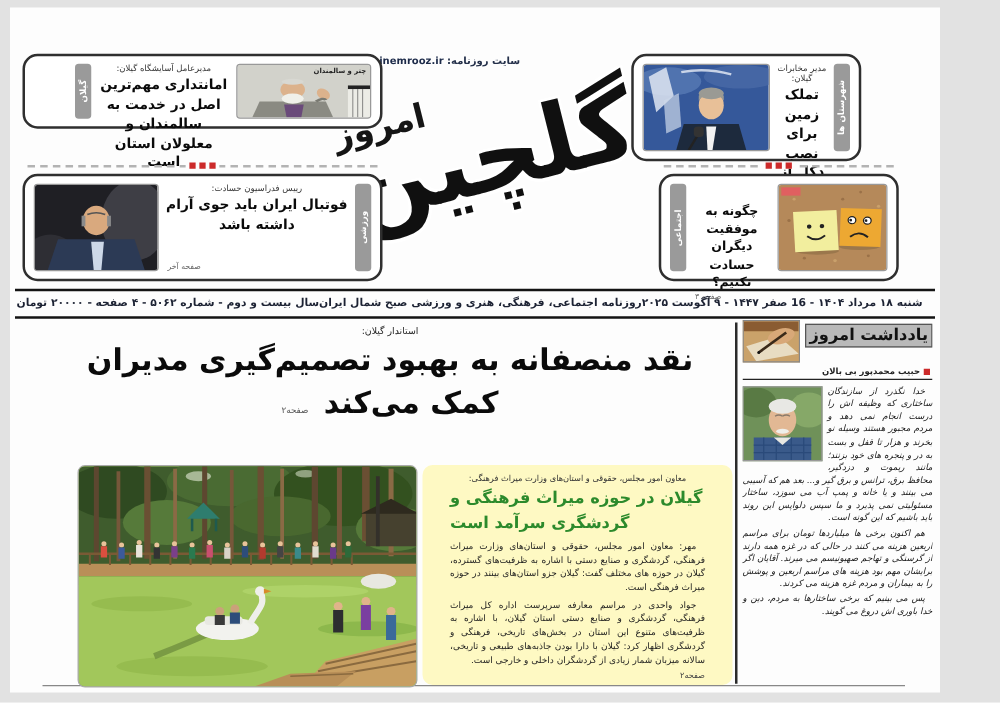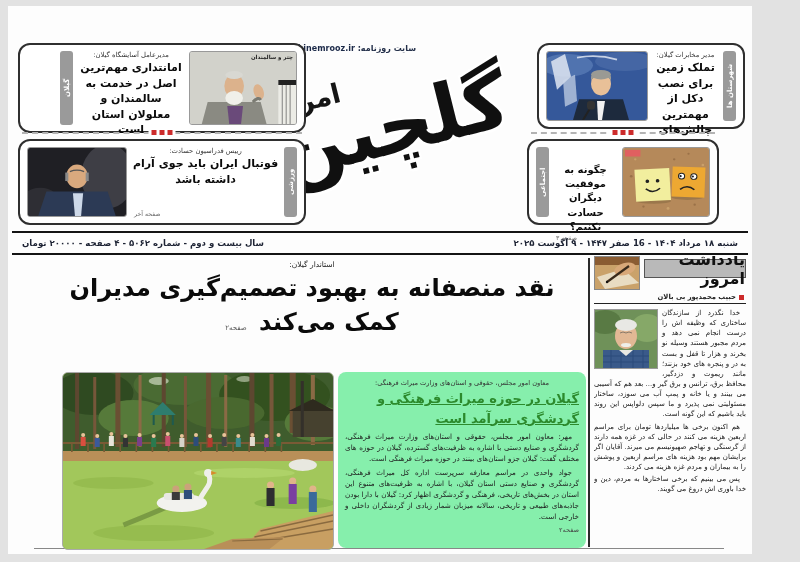--- a/index.html
+++ b/index.html
@@ -16,23 +16,23 @@
   .site-line .url{direction:ltr;unicode-bidi:embed;color:#1c2a49;}
   .logo-main{position:absolute;left:292px;top:78px;width:210px;text-align:center;
     font-size:78px;font-weight:bold;color:#101010;transform:rotate(-14deg);line-height:1;
     text-shadow:2px 2px 0 #fff,-2px -2px 0 #fff,2px -2px 0 #fff,-2px 2px 0 #fff,0 3px 0 #fff;}
   .logo-sub{position:absolute;left:258px;top:80px;font-size:27px;font-weight:bold;color:#151515;
     transform:rotate(-14deg);text-shadow:1px 1px 0 #fff,-1px -1px 0 #fff;}
 
   
   .nbox{position:absolute;border:2px solid #2f2f2f;border-radius:12px;background:#fff;
     display:flex;align-items:stretch;gap:5px;padding:6px 7px;box-sizing:border-box;}
-  .box-tr{left:529px;top:37px;width:208px;height:86px;}
+  .box-tr{left:497px;top:37px;width:184px;height:86px;}
   .box-r2{left:519px;top:133px;width:192px;height:86px;}
-  .box-tl{left:10px;top:37px;width:288px;height:90px;padding-left:40px;}
+  .box-tl{left:10px;top:37px;width:288px;height:60px;padding-left:40px;}
   .box-l2{left:10px;top:133px;width:288px;height:86px;}
   .tab{flex:0 0 13px;writing-mode:vertical-rl;transform:rotate(180deg);
     background:#9a9a9a;color:#fff;font-size:7px;font-weight:bold;border-radius:3px;
     display:flex;align-items:center;justify-content:center;letter-spacing:1px;}
   .btxt{flex:1;display:flex;flex-direction:column;text-align:center;min-width:0;}
   .kick{font-size:6.8px;color:#333;margin-bottom:1px;}
   .bhead{font-weight:bold;font-size:11px;line-height:1.42;color:#0a0a0a;}
   .box-r2 .bhead{font-size:10px;margin-top:16px;}
   .pref{font-size:6.2px;color:#666;text-align:left;margin-top:auto;padding-left:2px;}
   .bphoto{flex:0 0 auto;border:1px solid #999;border-radius:3px;overflow:hidden;position:relative;background:#ddd;}
@@ -63,38 +63,38 @@
 
   .vdiv{position:absolute;left:580px;top:252px;width:2px;height:289px;background:#2b2b2b;}
   .brule{position:absolute;left:26px;top:542px;width:690px;height:1px;background:#888;}
 
   
   .mphoto{position:absolute;left:54px;top:366px;width:270px;height:176px;
     border:1px solid #aaa;border-radius:6px;overflow:hidden;background:#9cc356;}
 
   
   .gbox{position:absolute;left:330px;top:366px;width:248px;height:176px;box-sizing:border-box;
-    background:#86efac;border-radius:8px;padding:7px 7px;overflow:hidden;}
+    background:#fef9c3;border-radius:8px;padding:7px 22px;overflow:hidden;}
   .g-kick{font-size:6.6px;text-align:center;color:#333;}
-  .g-head{font-size:13px;font-weight:bold;color:#2c8a2c;text-align:right;line-height:1.5;margin:2px 0 4px;text-decoration:underline;}
+  .g-head{font-size:13px;font-weight:bold;color:#2c8a2c;text-align:left;line-height:1.5;margin:2px 0 4px;}
   .g-body{font-size:7.2px;line-height:1.52;text-align:justify;color:#1d1d1d;}
   .g-body p{margin:0 0 3px;text-indent:7px;}
   .g-pref{font-size:6.5px;color:#444;}
 
   
   .note{position:absolute;left:586px;top:250px;width:152px;height:292px;overflow:hidden;}
   .note-head-row{display:flex;gap:4px;align-items:flex-start;}
   .note-chip{flex:1;background:#b9b9b9;border:1px solid #555;height:17px;margin-top:3px;
-    display:flex;align-items:center;justify-content:center;font-weight:bold;font-size:16px;color:#111;}
+    display:flex;align-items:center;justify-content:center;font-weight:bold;font-size:13px;color:#111;}
   .pen{flex:0 0 44px;height:32px;border:1px solid #888;overflow:hidden;background:#caa26a;}
   .note-author{font-size:6.8px;font-weight:bold;color:#222;margin:3px 2px 2px;display:flex;align-items:center;gap:3px;}
   .note-author i{width:5px;height:5px;background:#cc2a2a;display:inline-block;}
   .note-rule{border-top:1.5px solid #222;margin:2px 0 4px;}
   .note-headline{font-size:10px;font-weight:bold;text-align:center;line-height:1.4;margin-bottom:3px;color:#0c0c0c;}
-  .note-body{font-size:7px;line-height:1.45;text-align:justify;color:#141414;}
+  .note-body{font-size:7px;line-height:1.45;text-align:justify;color:#141414;font-style:italic;}
   .note-body p{margin:0 0 2px;text-indent:6px;}
   .np{float:left;width:62px;height:58px;border:1px solid #999;margin:1px 4px 2px 0;overflow:hidden;background:#6f9159;}
 </style>
 </head>
 <body>
 
 <div class="page">
 
   <div class="site-line">
     <span>سایت روزنامه:</span>
@@ -226,20 +226,21 @@
   <div class="sep sep-r">
       <span class="dots">
         <i></i>
         <i></i>
         <i></i>
       </span>
     </div>
 
   <div class="datestrip">
     <span>شنبه ۱۸ مرداد ۱۴۰۴ - 16 صفر ۱۴۴۷ - ۹ آگوست ۲۰۲۵</span>
+    <span>روزنامه اجتماعی، فرهنگی، هنری و ورزشی صبح شمال ایران</span>
     <span>سال بیست و دوم - شماره ۵۰۶۲ - ۴ صفحه - ۲۰۰۰۰ تومان</span>
   </div>
 
   <div class="lead">
     <div class="lkick">استاندار گیلان:</div>
     <div class="lead-head">
       <span>نقد منصفانه به بهبود تصمیم‌گیری مدیران کمک می‌کند</span>
       <span class="lead-pref">صفحه۲</span>
     </div>
   </div>

